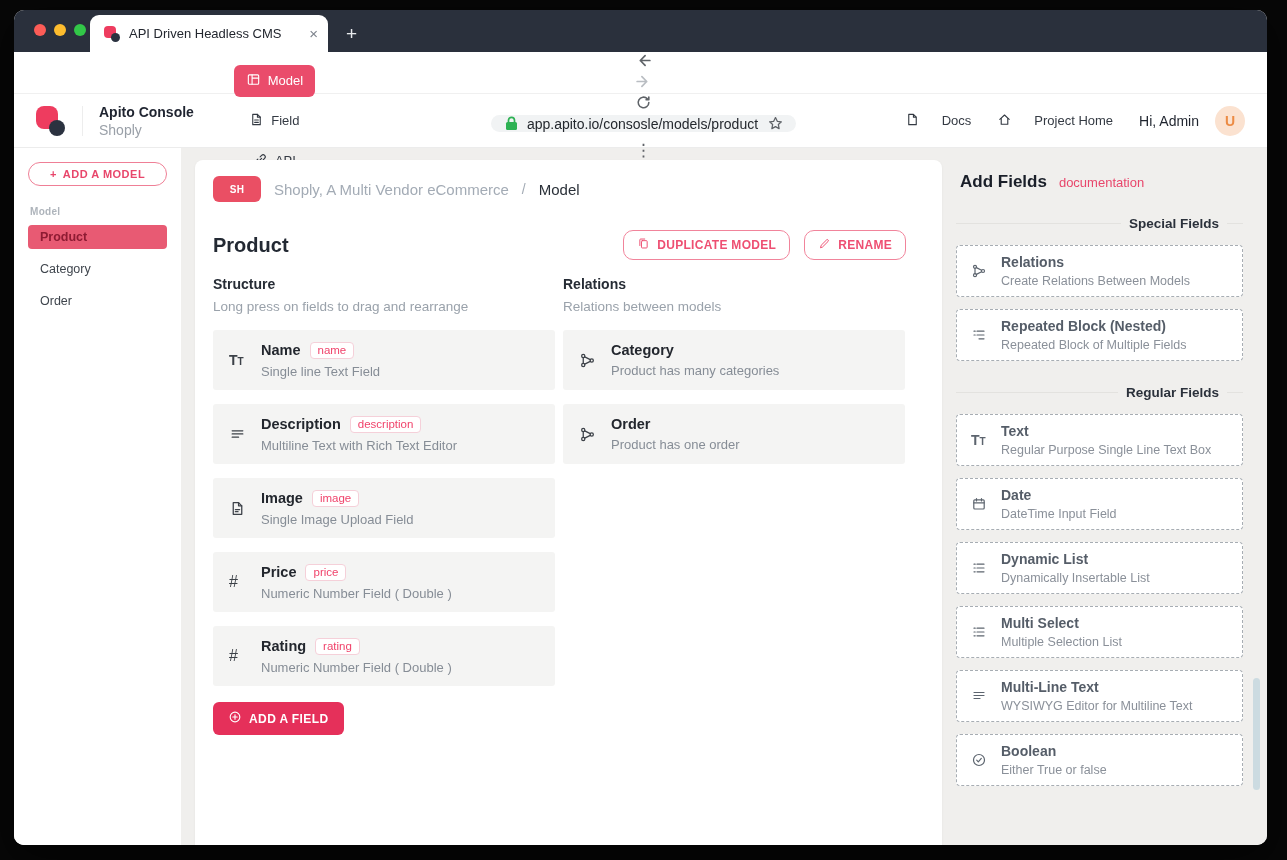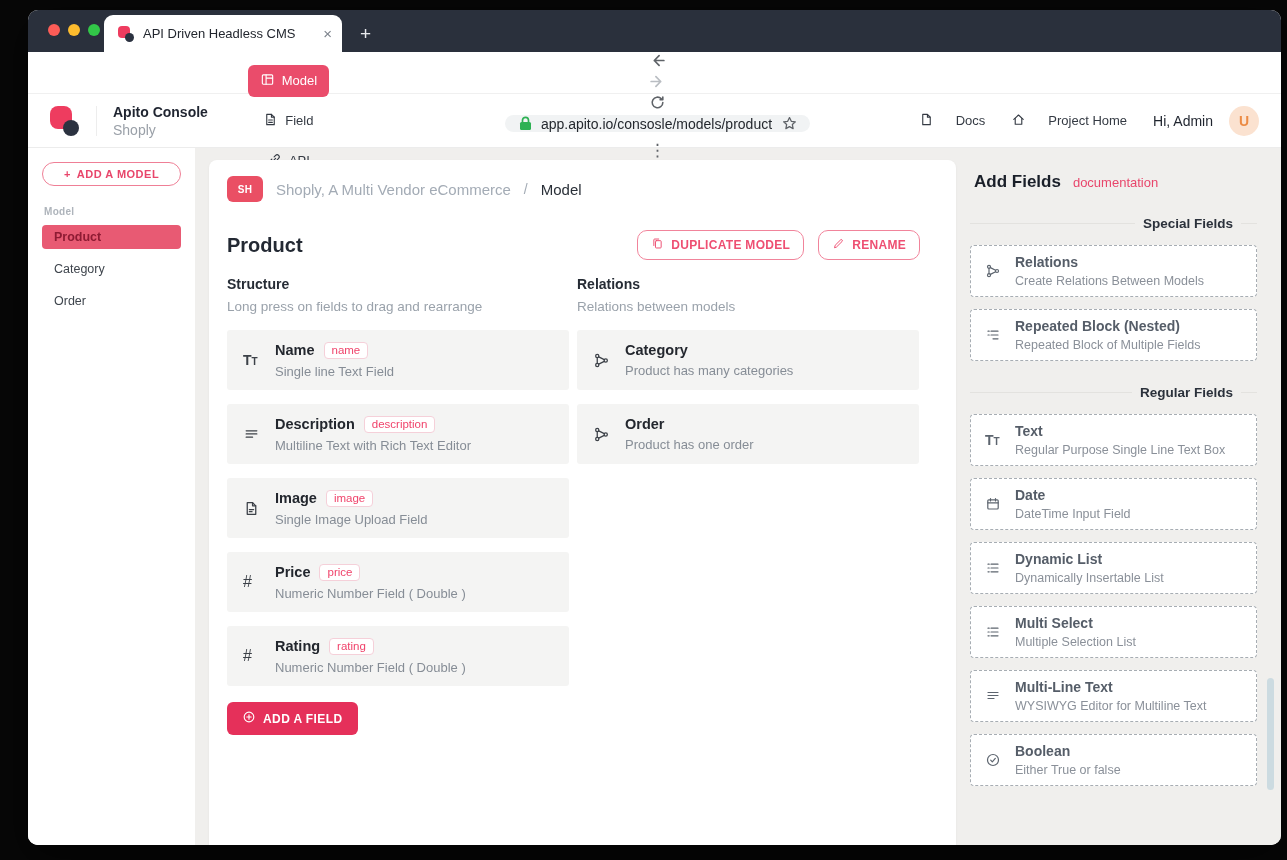--- a/index.html
+++ b/index.html
@@ -1,19 +1,19 @@
 <!DOCTYPE html>
 <html><head>
 <meta charset="utf-8">
 <style>
   * { margin:0; padding:0; box-sizing:border-box; }
   html,body { width:1287px; height:860px; }
   body { background:#070707; font-family:"Liberation Sans", sans-serif; position:relative; overflow:hidden; }
 
-  .window { position:absolute; left:28px; top:10px; width:1253px; height:835px;
+  .window { position:absolute; left:14px; top:10px; width:1253px; height:835px;
     border-radius:10px; overflow:hidden; background:#fff; box-shadow:0 12px 40px rgba(0,0,0,.65); }
 
   
   .tabbar { height:42px; background:#2a303c; display:flex; align-items:flex-end; position:relative; }
   .lights { position:absolute; left:20px; top:14px; display:flex; gap:8px; }
   .light { width:12px; height:12px; border-radius:50%; }
   .tab { margin-left:76px; width:238px; height:37px; background:#fff; border-radius:9px 9px 0 0;
     display:flex; align-items:center; padding:0 10px 0 14px; gap:9px; }
   .tab-title { font-size:13px; color:#23272f; flex:1; white-space:nowrap; overflow:hidden; }
   .tab-close { color:#7d838c; font-size:15px; line-height:1; cursor:default; }
@@ -59,21 +59,21 @@
   .sidebar { width:167px; background:#fff; padding:14px 14px 0 14px; flex:0 0 167px; }
   .addmodel { width:100%; height:24px; border:1px solid #ef7f96; border-radius:12px; background:#fff;
     color:#e8466b; font-size:11px; font-weight:bold; letter-spacing:.5px; display:flex; align-items:center; justify-content:center; gap:6px; cursor:pointer; }
   .side-label { font-size:10px; font-weight:bold; color:#aeb4bb; margin:20px 0 4px 2px; letter-spacing:.3px; }
   .model-item { height:24px; display:flex; align-items:center; padding-left:12px; font-size:12.5px; color:#3f454d; margin-top:8px; border-radius:4px; cursor:pointer; }
   .model-item.active { background:#e85a73; color:#8e1b33; font-weight:bold; }
   .side-gap { width:14px; flex:0 0 14px; }
 
   .maincard { flex:1; background:#fff; margin-top:12px; border-radius:8px 8px 0 0; padding:16px 36px 0 18px; box-shadow:0 1px 3px rgba(0,0,0,.05); overflow:hidden; }
   .breadcrumb { display:flex; align-items:center; gap:13px; }
-  .sh-badge { width:36px; height:26px; background:#ea4f64; border-radius:6px; color:#fff; font-size:10px; font-weight:bold;
+  .sh-badge { width:48px; height:26px; background:#ea4f64; border-radius:6px; color:#fff; font-size:10px; font-weight:bold;
     display:flex; align-items:center; justify-content:center; letter-spacing:.4px; }
   .bc-project { font-size:15px; color:#a3abb5; }
   .bc-sep { font-size:14px; color:#a3abb5; }
   .bc-current { font-size:15px; color:#2a3038; }
   .title-row { display:flex; align-items:center; margin-top:28px; }
   .page-title { font-size:20px; font-weight:bold; color:#232933; }
   .title-actions { margin-left:auto; display:flex; gap:14px; }
   .obtn { display:flex; align-items:center; gap:7px; border:1px solid #f1849b; color:#ee4f72; background:#fff;
     font-size:12px; font-weight:bold; letter-spacing:.3px; border-radius:10px; padding:6px 13px; cursor:pointer; }
   .obtn .icon svg { width:13px; height:13px; }

